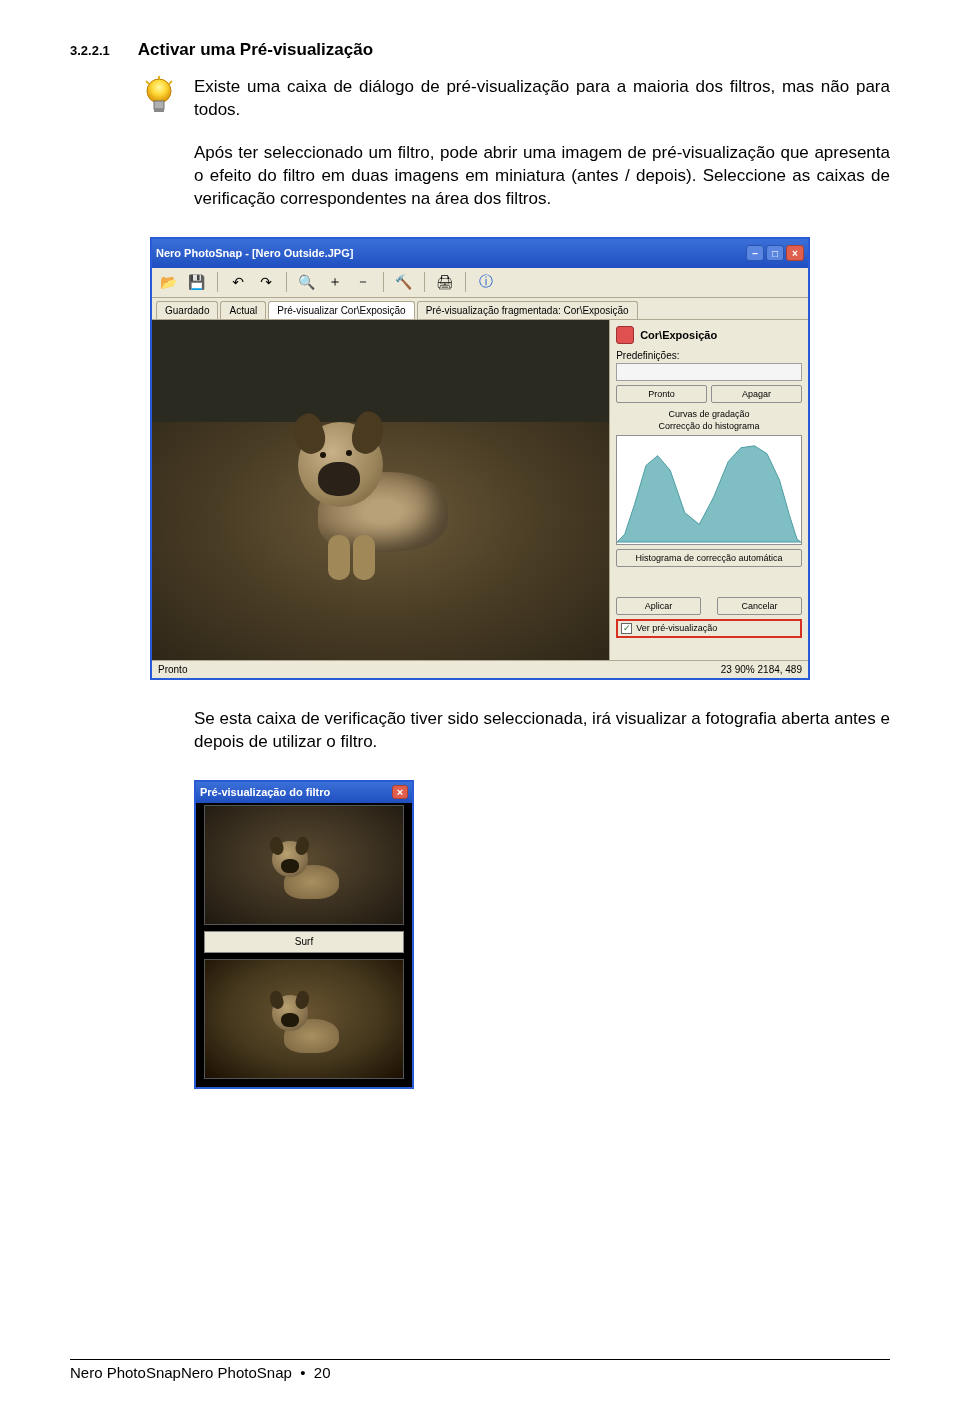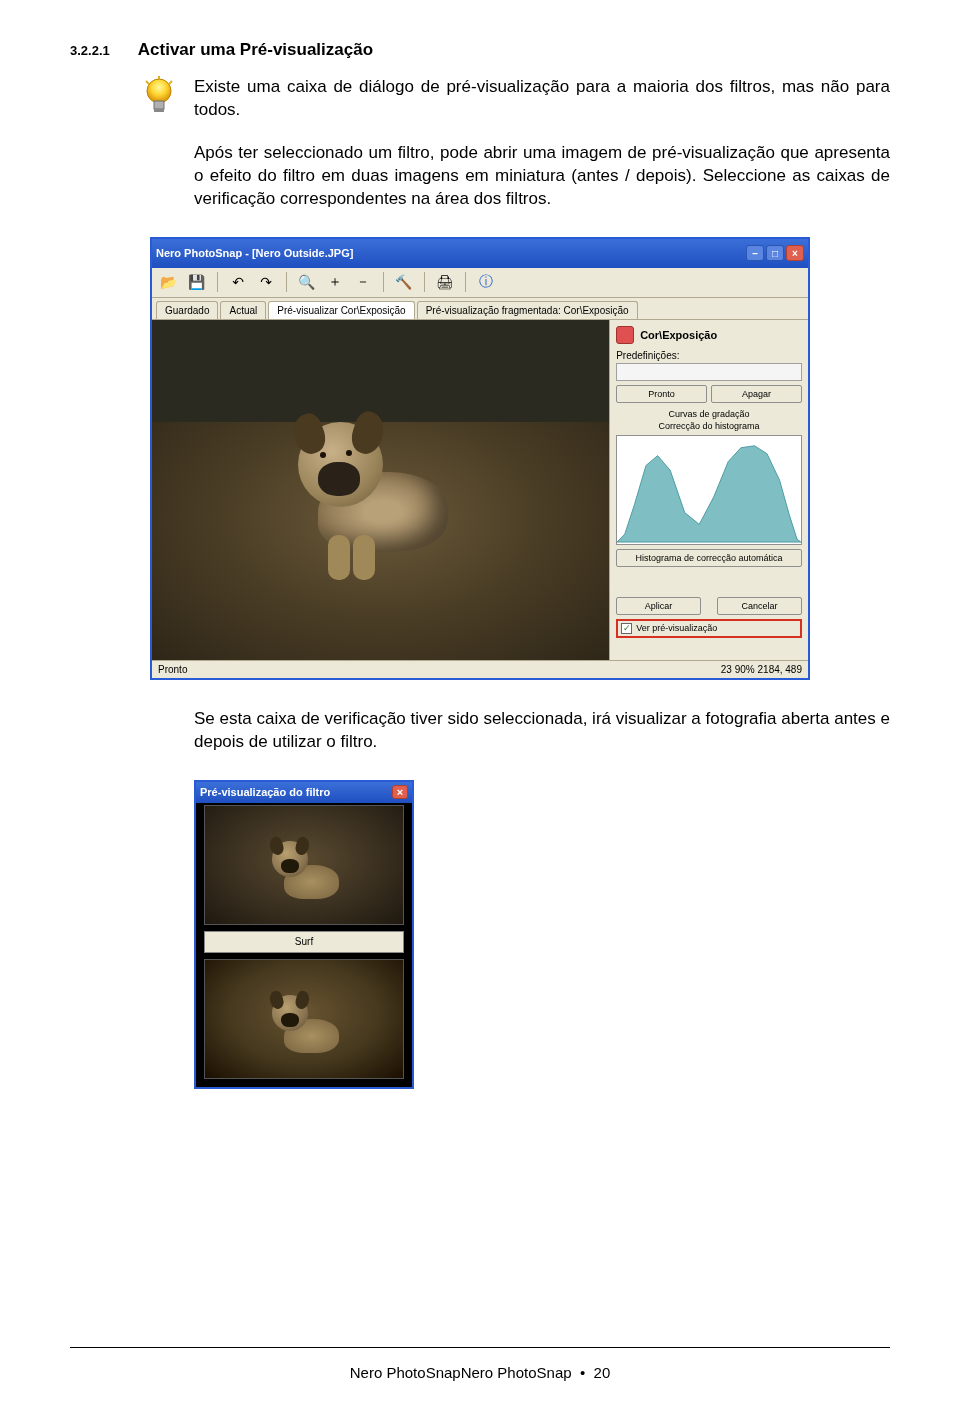--- a/index.html
+++ b/index.html
@@ -189,22 +189,22 @@
   .mp-ear-r{position:absolute;left:24px;top:-4px;width:13px;height:18px;background:#3a2e18;border-radius:40% 60% 50% 50%;transform:rotate(18deg);}
   .mp-muz{position:absolute;left:9px;top:18px;width:18px;height:14px;background:#201808;border-radius:45%;}
   .pv-surf {
     width:100%; height:22px; background:#ece9d8; border:1px solid #888;
     display:flex; align-items:center; justify-content:center; font-size:10px;
     margin:6px 0; color:#000;
   }
   
   .footer {
     position:absolute; left:70px; right:70px; bottom:34px;
-    border-top:1px solid #000; padding-top:16px;
-    display:flex; justify-content:center; font-size:15px;
+    border-top:1px solid #000; padding-top:4px;
+    display:flex; justify-content:flex-start; font-size:15px;
   }
 </style>
 </head>
 <body>
 
 <div class="page">
 
   <div class="heading-row">
     <span class="heading-num">3.2.2.1</span>
     <span class="heading-txt">Activar uma Pré-visualização</span>

